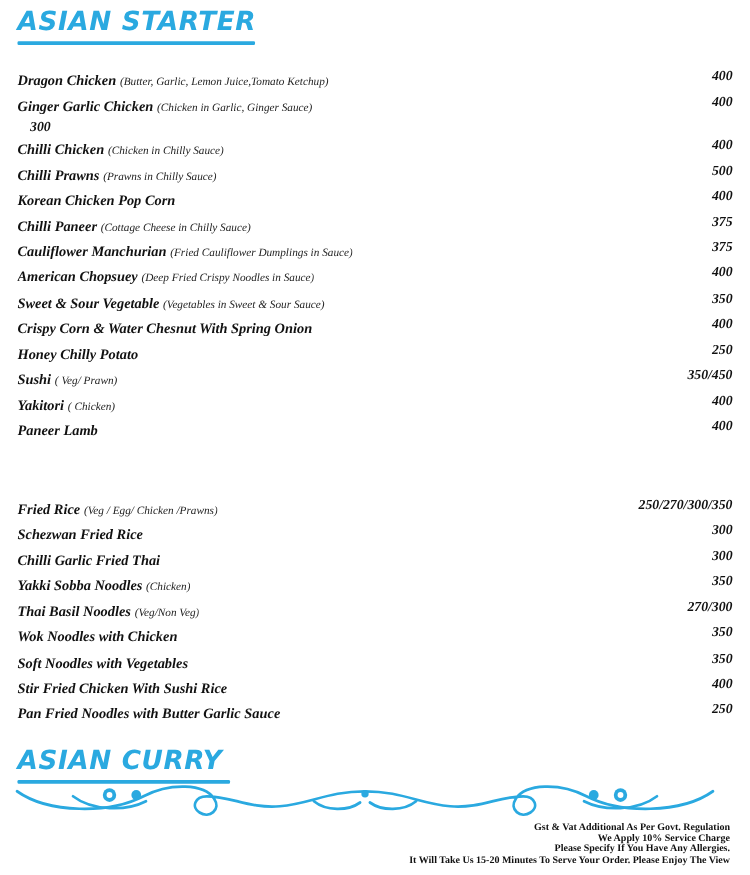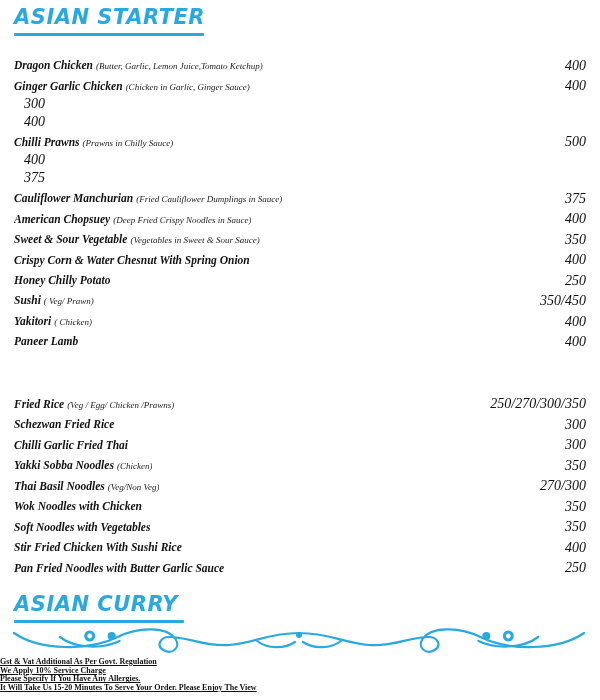--- a/index.html
+++ b/index.html
@@ -41,21 +41,21 @@
     background: #2aa9e0;
     margin-top: 4px;
     border-radius: 1px;
   }
   .head-block { margin-bottom: 10px; }
 
   
   .items { margin: 0; padding: 0; }
   .row {
     display: flex;
-    align-items: flex-end;
+    align-items: flex-start;
     justify-content: space-between;
     line-height: 1.28;
     padding: 0;
   }
   .row-left {
     display: block;
     white-space: nowrap;
     overflow: hidden;
   }
   .iname {
@@ -67,42 +67,41 @@
   }
   .idesc {
     font-family: "Liberation Serif", serif;
     font-style: italic;
     font-size: 9px;
     color: #222;
     margin-left: 3px;
   }
   .iprice {
     font-family: "Liberation Serif", serif;
-    font-weight: normal;
-    font-style: italic;
-    font-size: 14px;
+    font-weight: bold;
+    font-style: italic;
+    font-size: 11px;
     color: #111;
     white-space: nowrap;
     padding-left: 10px;
   }
 
   .gap-lg { height: 26px; }
   .gap-md { height: 16px; }
   .gap-sm { height: 8px; }
 
   .top-pad { height: 6px; }
 
   
   .footer {
     position: absolute;
     left: 0;
-    right: 2px;
+    right: 16px;
     bottom: 6px;
-    text-align: left;
-    text-decoration: underline;
+    text-align: right;
   }
   .flourish {
     width: 100%;
     height: 44px;
     display: block;
   }
   .footnote {
     font-family: "Liberation Serif", serif;
     font-weight: bold;
     font-size: 8px;
@@ -131,30 +130,33 @@
       <span class="iprice">400</span>
     </div>
     <div class="row">
       <span class="row-left"><span class="iname">Ginger Garlic Chicken</span><span class="idesc">(Chicken in Garlic, Ginger Sauce)</span></span>
       <span class="iprice">400</span>
     </div>
     <div class="row">
       <span class="iprice">300</span>
     </div>
     <div class="row">
+      <span class="row-left"><span class="iname">Chilli Chicken</span><span class="idesc">(Chicken in Chilly Sauce)</span></span>
       <span class="iprice">400</span>
     </div>
     <div class="row">
       <span class="row-left"><span class="iname">Chilli Prawns</span><span class="idesc">(Prawns in Chilly Sauce)</span></span>
       <span class="iprice">500</span>
     </div>
     <div class="row">
-      <span class="iprice">400</span>
-    </div>
-    <div class="row">
+      <span class="row-left"><span class="iname">Korean Chicken Pop Corn</span><span class="idesc"></span></span>
+      <span class="iprice">400</span>
+    </div>
+    <div class="row">
+      <span class="row-left"><span class="iname">Chilli Paneer</span><span class="idesc">(Cottage Cheese in Chilly Sauce)</span></span>
       <span class="iprice">375</span>
     </div>
     <div class="row">
       <span class="row-left"><span class="iname">Cauliflower Manchurian</span><span class="idesc">(Fried Cauliflower Dumplings in Sauce)</span></span>
       <span class="iprice">375</span>
     </div>
     <div class="row">
       <span class="row-left"><span class="iname">American Chopsuey</span><span class="idesc">(Deep Fried Crispy Noodles in Sauce)</span></span>
       <span class="iprice">400</span>
     </div>

